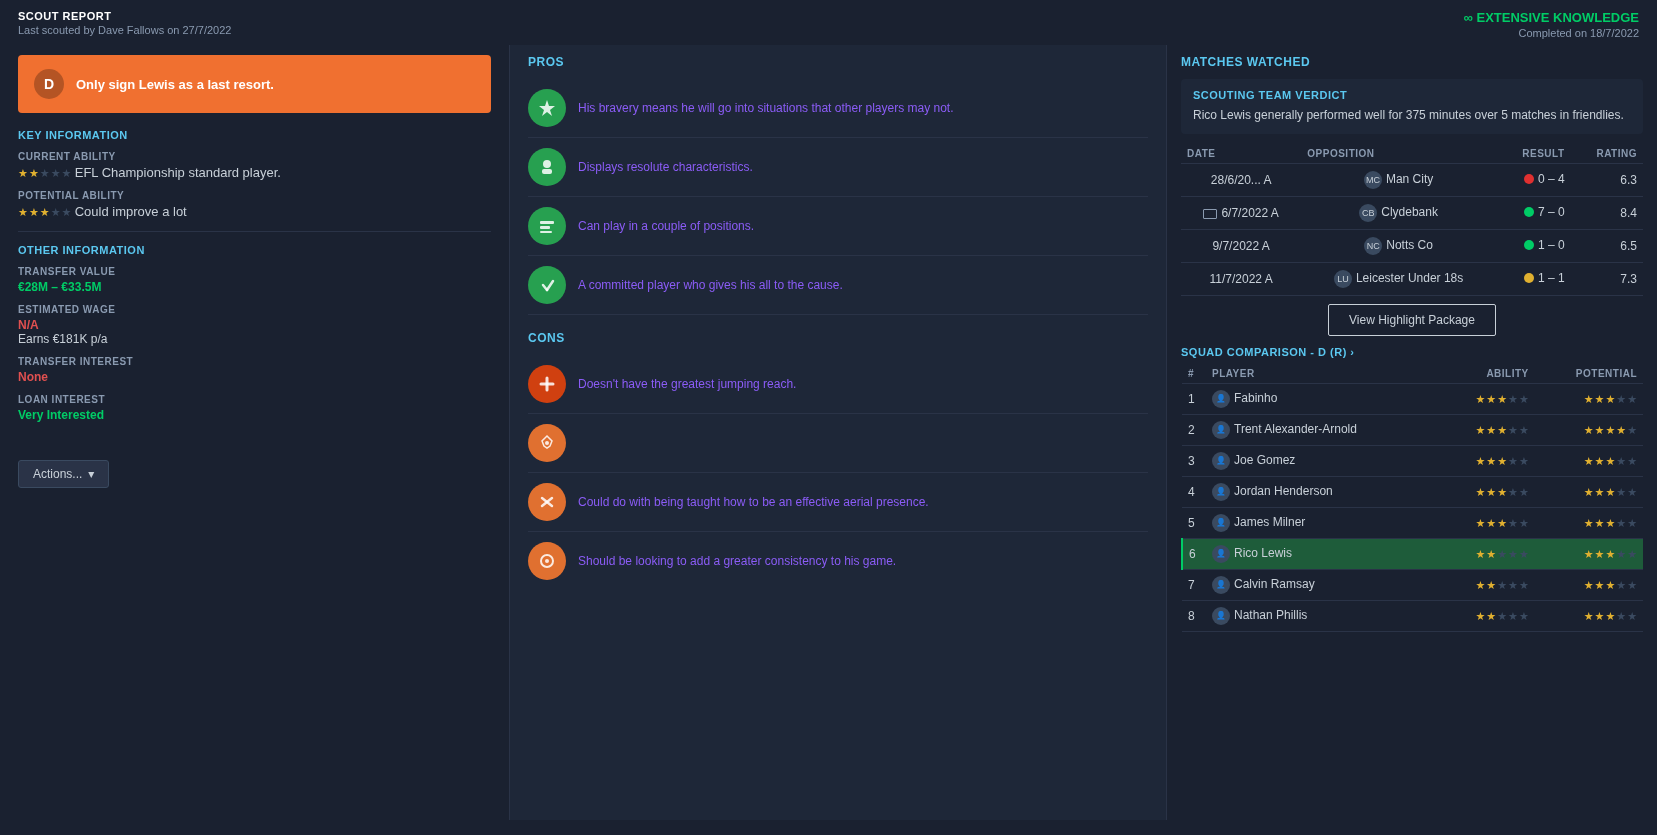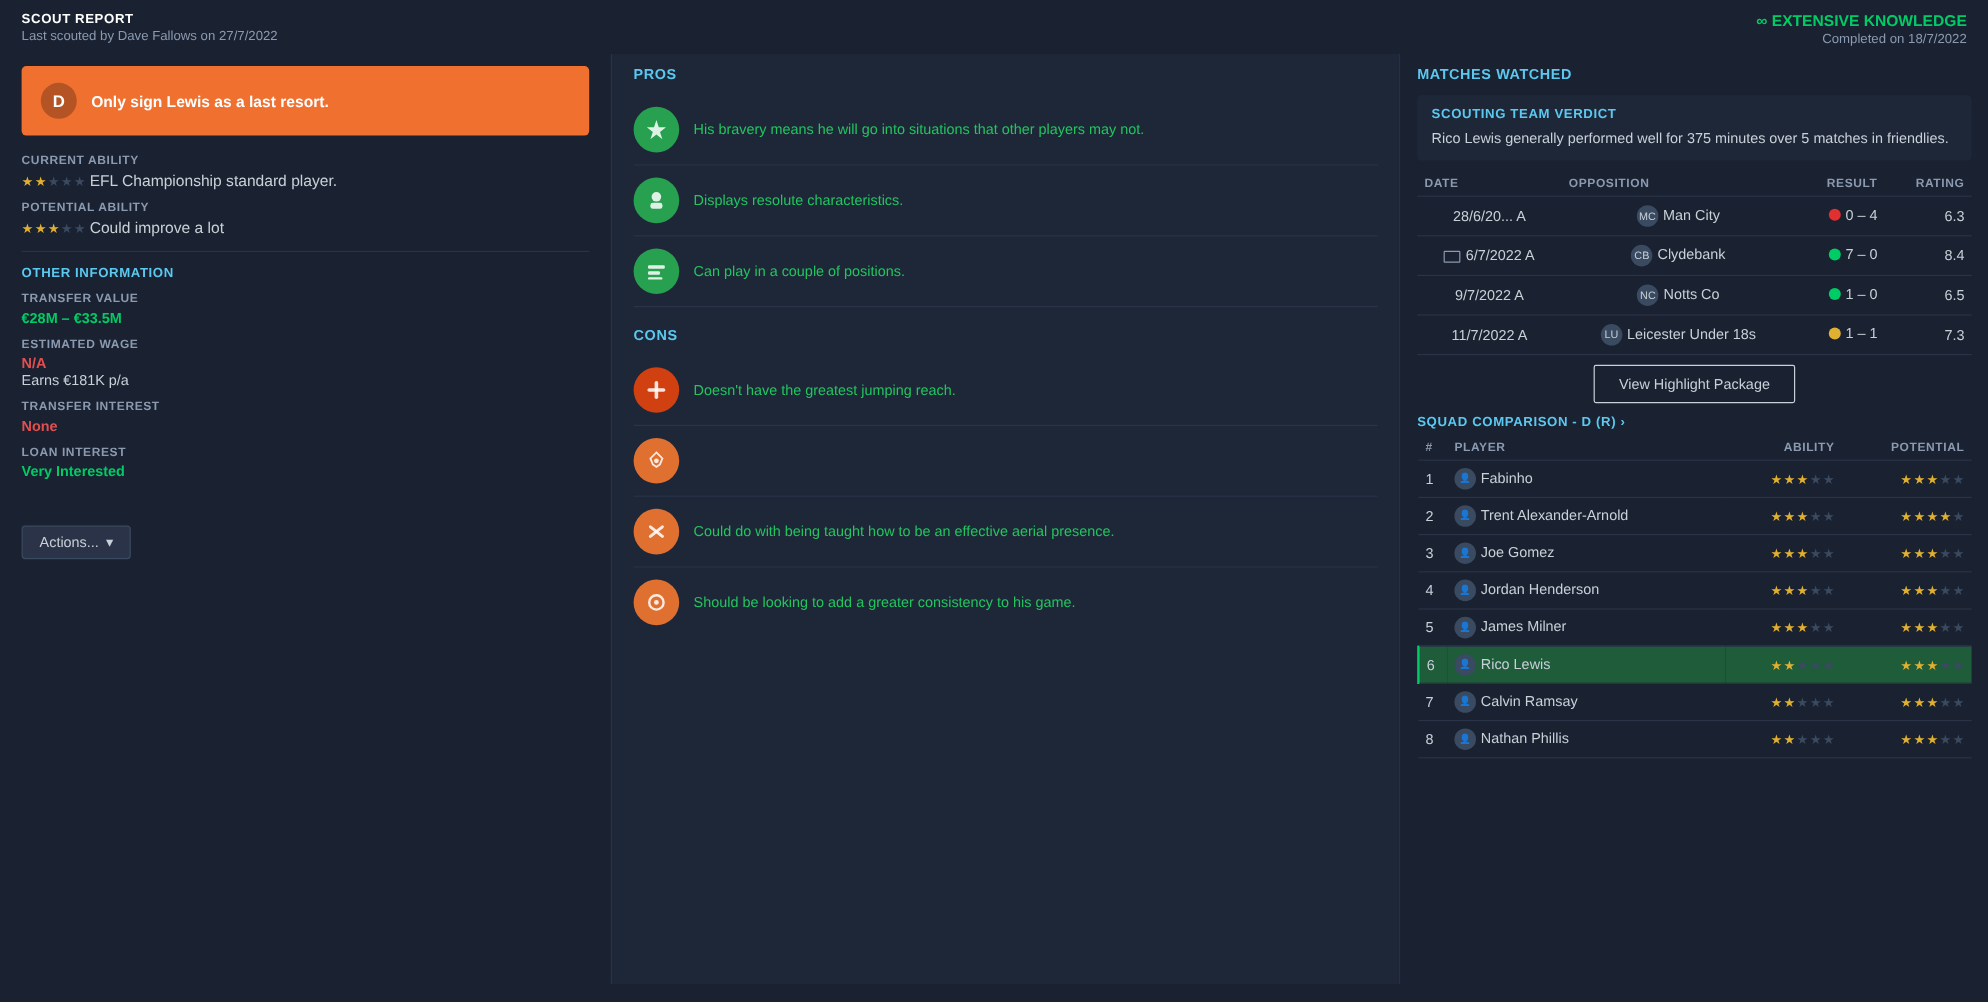--- a/index.html
+++ b/index.html
@@ -162,21 +162,21 @@
       align-items: center;
       justify-content: center;
       flex-shrink: 0;
       font-size: 16px;
     }
     .icon-green { background: #27a050; }
     .icon-orange-dark { background: #d04010; }
     .icon-orange { background: #e07030; }
 
     .item-text {
-      color: #22c55e;
+      color: #8b5cf6;
       font-size: 12px;
       line-height: 1.4;
     }
 
     
     .right-panel {
       width: 490px;
       flex-shrink: 0;
       padding: 10px 14px;
       background: #1a2130;
@@ -365,20 +365,21 @@
 
 <div class="main-layout">
 
   <div class="left-panel">
 
     <div class="alert-box">
       <div class="alert-circle">D</div>
       <div class="alert-text">Only sign Lewis as a last resort.</div>
     </div>
 
+    <div class="section-title">KEY INFORMATION</div>
 
     <div class="info-label">CURRENT ABILITY</div>
     <div>
       <span class="stars-display">
         <span class="s s-gold">★</span>
         <span class="s s-gold">★</span>
         <span class="s s-gray">★</span>
         <span class="s s-gray">★</span>
         <span class="s s-gray">★</span>
       </span>
@@ -450,20 +451,29 @@
       <div class="icon-circle icon-green">
         <svg width="18" height="18" viewBox="0 0 18 18">
             <rect x="2" y="4" width="14" height="3" rx="1" fill="white" opacity="0.85"></rect>
             <rect x="2" y="9" width="10" height="3" rx="1" fill="white" opacity="0.85"></rect>
             <rect x="2" y="14" width="12" height="2" rx="1" fill="white" opacity="0.85"></rect>
           </svg>
       </div>
       <div class="item-text">Can play in a couple of positions.</div>
     </div>
 
+    <div class="pro-item">
+      <div class="icon-circle icon-green">
+        <svg width="18" height="18" viewBox="0 0 18 18">
+            <line x1="5" y1="9" x2="9" y2="14" stroke="white" stroke-width="2.5" stroke-linecap="round" opacity="0.85"></line>
+            <line x1="9" y1="14" x2="15" y2="5" stroke="white" stroke-width="2.5" stroke-linecap="round" opacity="0.85"></line>
+          </svg>
+      </div>
+      <div class="item-text">A committed player who gives his all to the cause.</div>
+    </div>
 
     <div class="pros-title" style="margin-top:16px;">CONS</div>
 
     <div class="con-item">
       <div class="icon-circle icon-orange-dark">
         <svg width="20" height="20" viewBox="0 0 20 20">
             <line x1="4" y1="10" x2="16" y2="10" stroke="white" stroke-width="3" stroke-linecap="round" opacity="0.85"></line>
             <line x1="10" y1="4" x2="10" y2="16" stroke="white" stroke-width="3" stroke-linecap="round" opacity="0.85"></line>
           </svg>
       </div>

